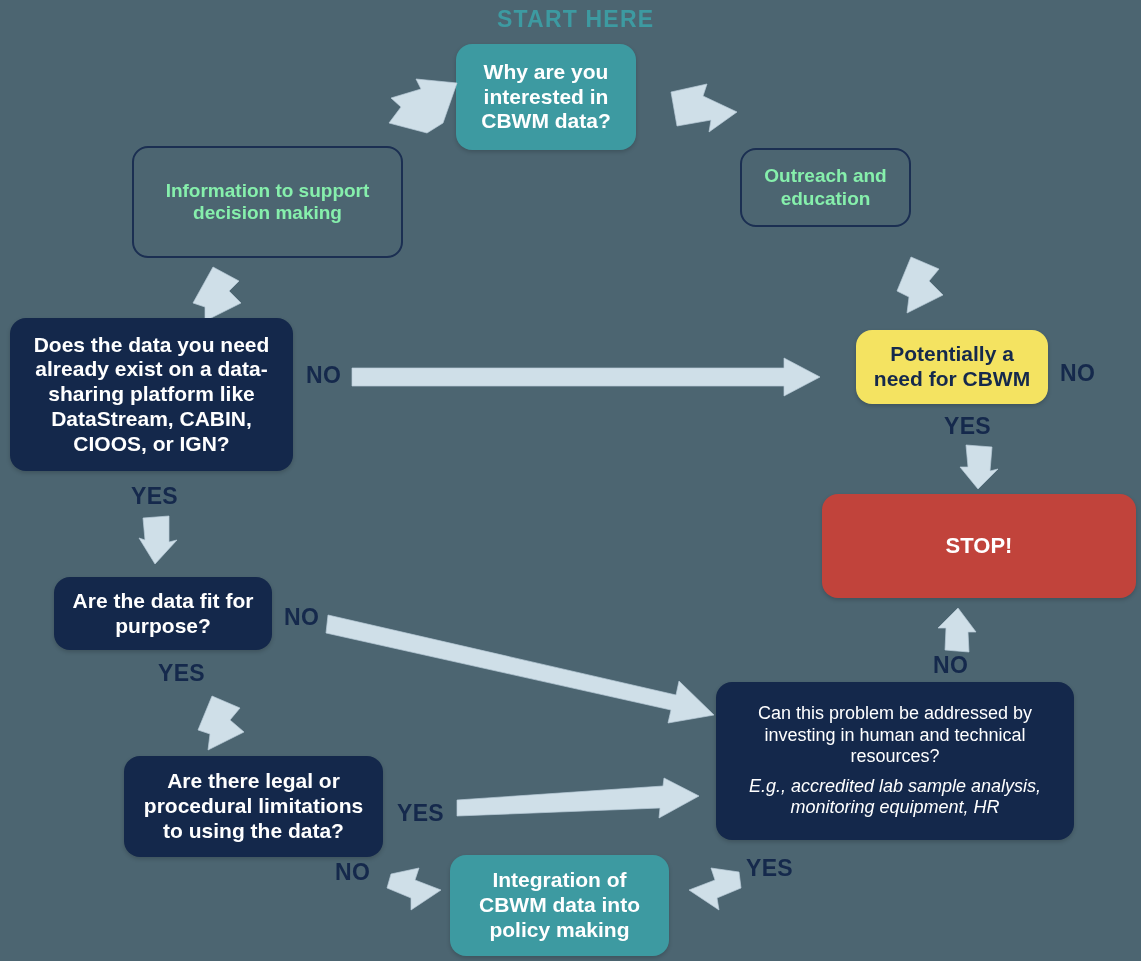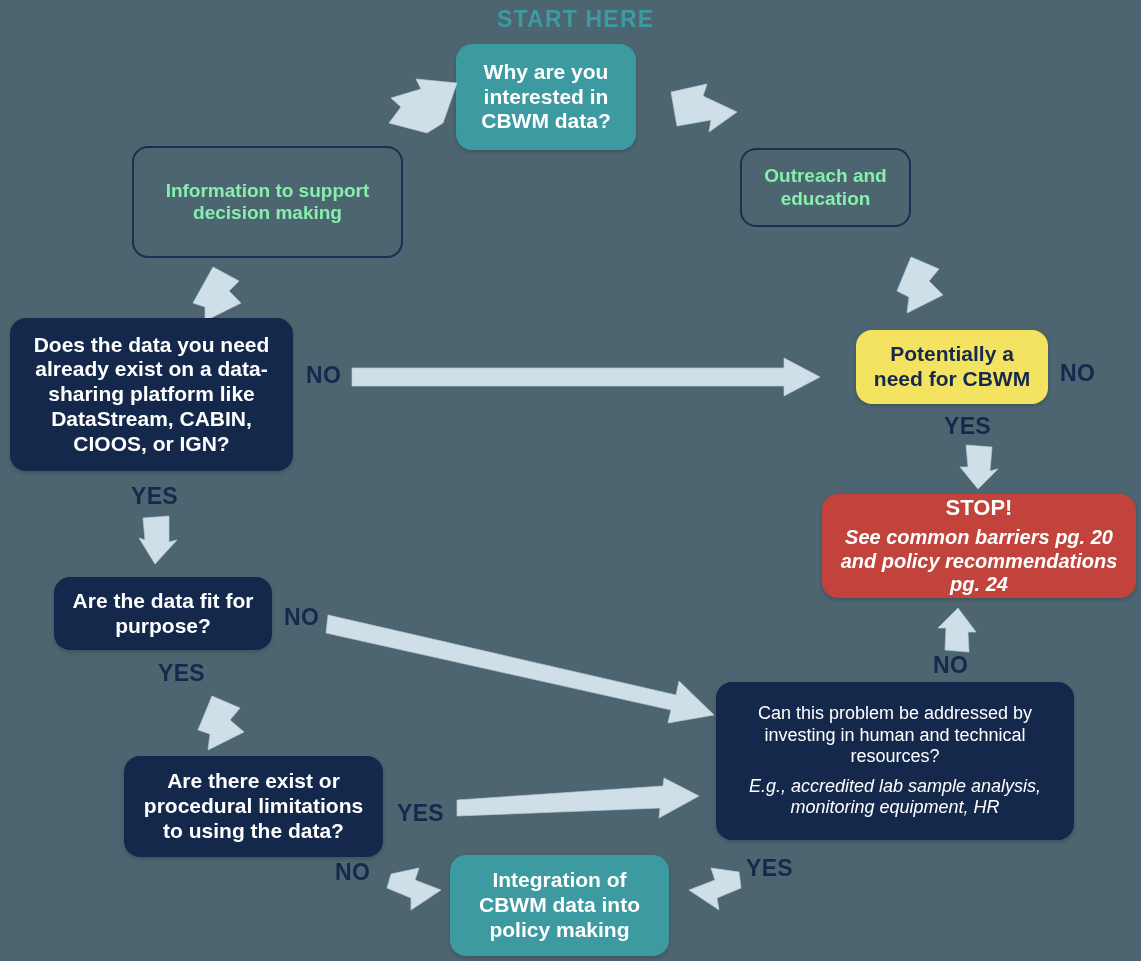--- a/index.html
+++ b/index.html
@@ -165,21 +165,20 @@
   <div class="label" style="left:131px; top:483px;">YES</div>
 
   <div class="arrow" style="left:137px; top:516px;">
     <svg width="42" height="50" viewBox="0 0 42 50">
       <polygon points="6,2 32,0 32,26 40,24 18,48 2,22 8,24"></polygon>
     </svg>
   </div>
 
   <div class="node red" style="left:822px; top:494px; width:314px; height:104px; padding:4px 12px; font-size:20px;">
     <div class="title" style="font-size:22px;">STOP!</div>
-    <div class="sub" style="margin-top:5px;">See common barriers pg. 20 and policy recommendations pg. 24</div>
   </div>
 
   <div class="node navy" style="left:54px; top:577px; width:218px; height:73px; padding:8px 10px; font-size:21px;">
     <div>Are the data fit for purpose?</div>
   </div>
 
   <div class="label" style="left:284px; top:604px;">NO</div>
 
   <div class="arrow" style="left:326px; top:607px;">
     <svg width="390" height="120" viewBox="0 0 390 120">
@@ -202,21 +201,21 @@
     <div class="sub" style="margin-top:9px; font-weight:normal;">E.g., accredited lab sample analysis, monitoring equipment, HR</div>
   </div>
 
   <div class="arrow" style="left:196px; top:694px;">
     <svg width="52" height="58" viewBox="0 0 52 58">
       <polygon points="16,2 44,14 34,26 48,38 12,56 14,40 2,36"></polygon>
     </svg>
   </div>
 
   <div class="node navy" style="left:124px; top:756px; width:259px; height:101px; padding:4px 12px; font-size:21px;">
-    <div>Are there exist or procedural limitations to using the data?</div>
+    <div>Are there legal or procedural limitations to using the data?</div>
   </div>
 
   <div class="label" style="left:397px; top:800px;">YES</div>
 
   <div class="arrow" style="left:455px; top:778px;">
     <svg width="246" height="48" viewBox="0 0 246 48">
       <polygon points="2,22 208,8 209,0 244,18 204,40 205,30 2,38"></polygon>
     </svg>
   </div>
 

